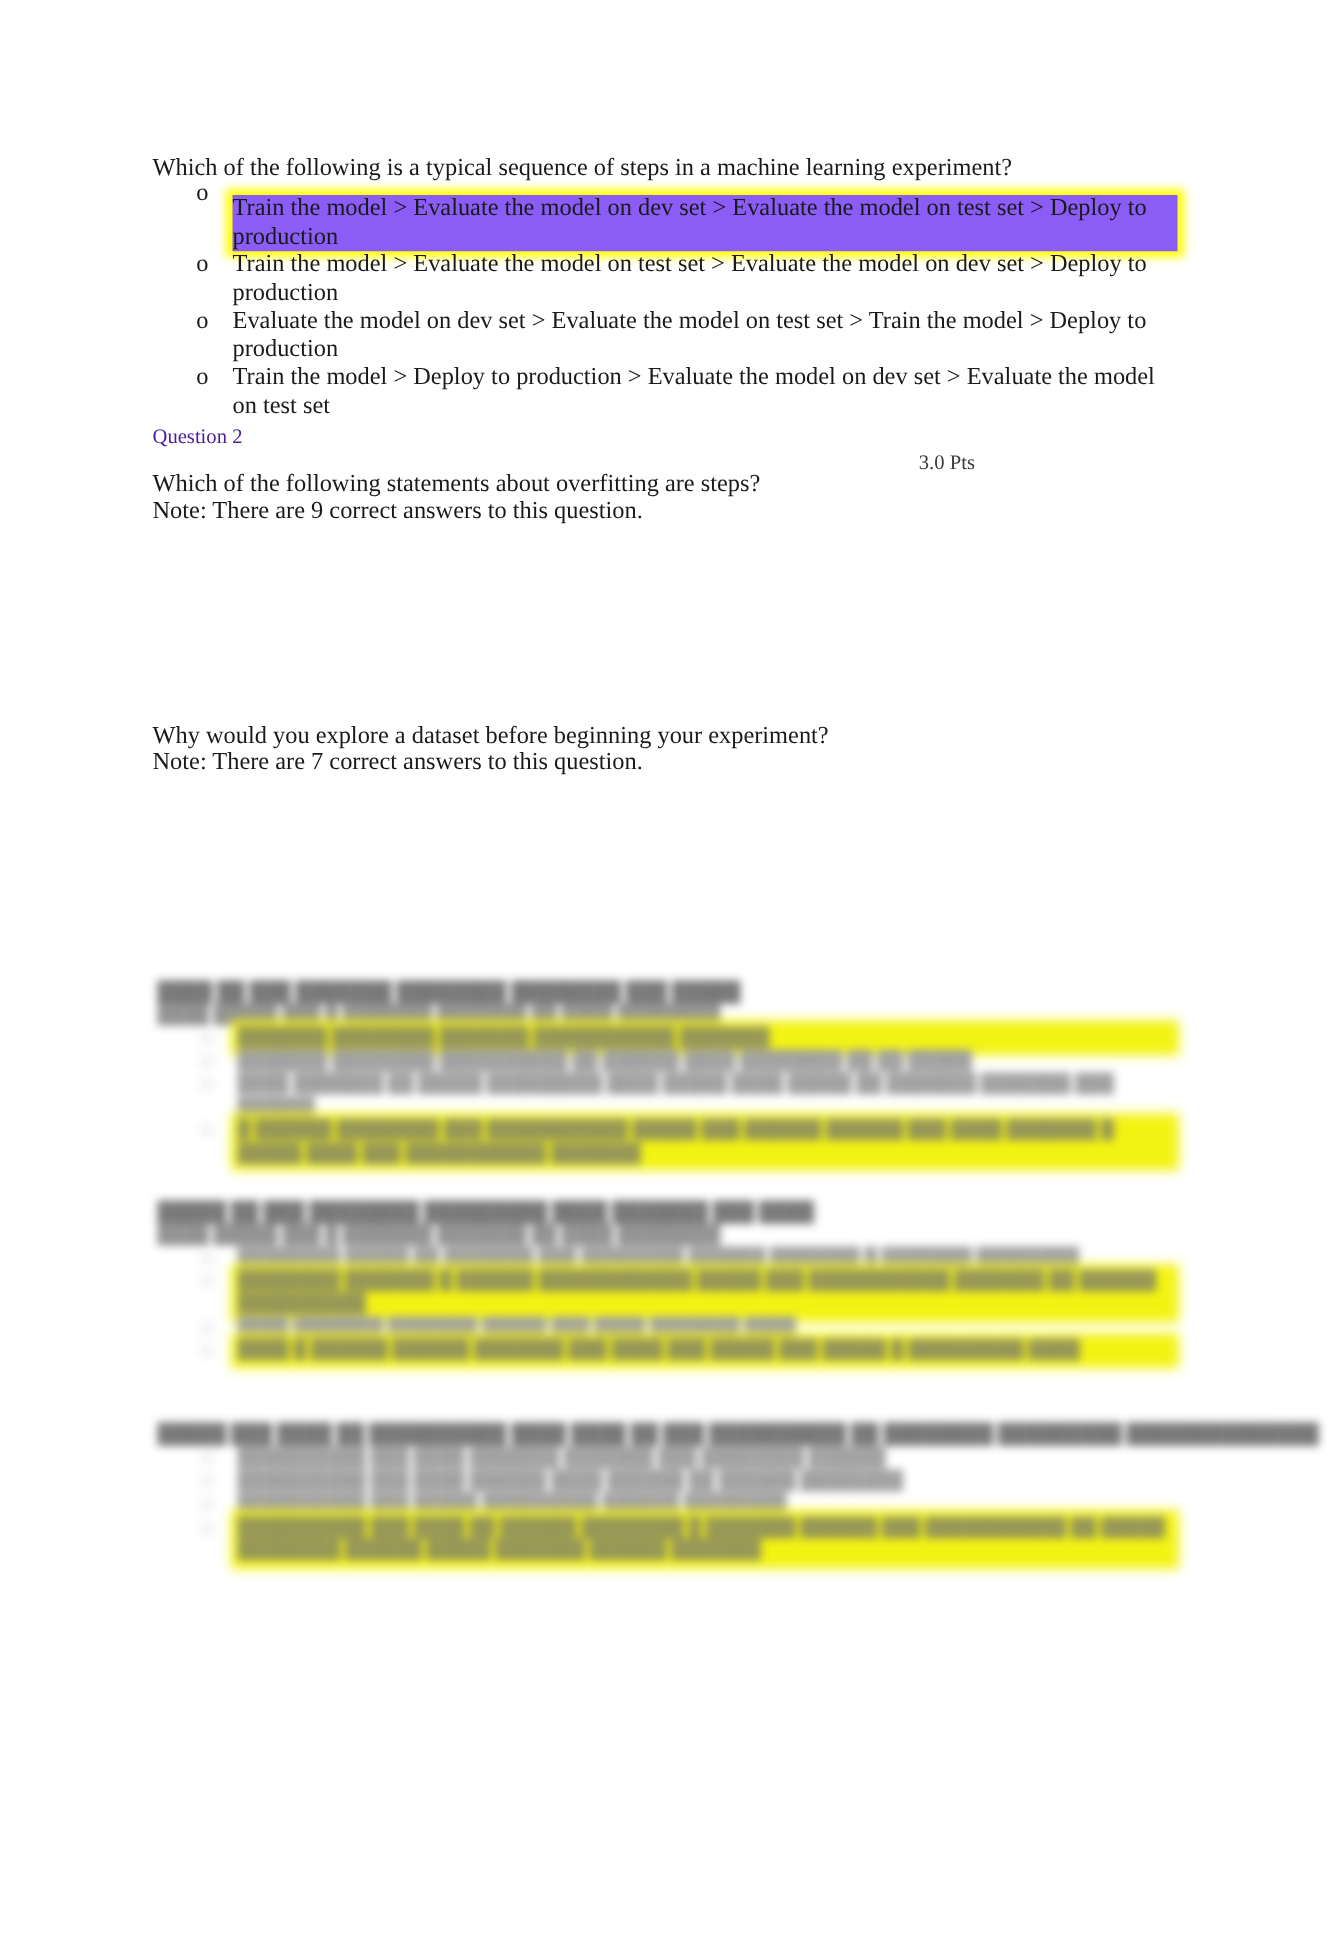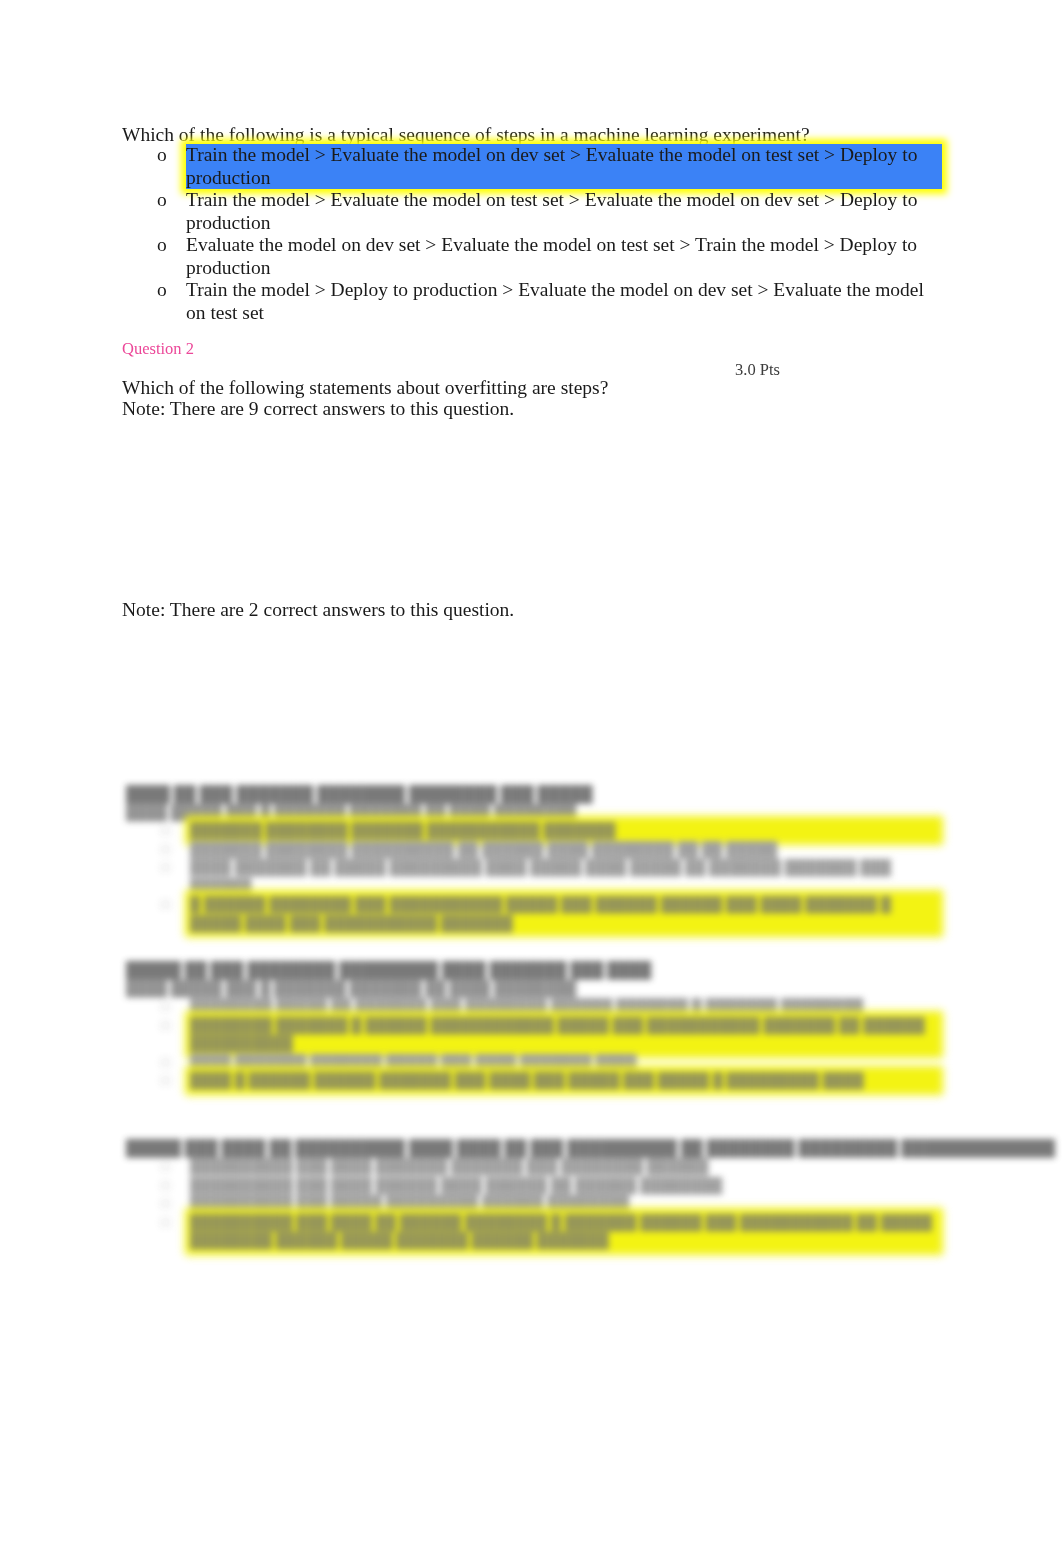--- a/index.html
+++ b/index.html
@@ -30,21 +30,21 @@
     font-size: 19.5px;
     line-height: 22.5px;
     color: #1a1a1a;
     white-space: pre-wrap;
   }
 
   .meta-label {
     position: absolute;
     font-size: 16.5px;
     line-height: 20px;
-    color: #ec4899;
+    color: #4c1d95;
     text-align: center;
   }
 
   .pts {
     position: absolute;
     font-size: 16.5px;
     line-height: 20px;
     color: #3c3c3c;
   }
 
@@ -75,23 +75,24 @@
     flex: 1 1 auto;
     font-size: 19.5px;
     line-height: 22.5px;
     color: #1a1a1a;
     position: relative;
     z-index: 2;
   }
 
   
   .opt-row.hl .opt-text {
-    background: #3b82f6;
+    background: #8b5cf6;
     box-shadow: 0 0 7px 5px #ffff00;
     box-decoration-break: clone;
+    margin-top: 12px;
     -webkit-box-decoration-break: clone;
   }
   .opt-row.hl .opt-marker {
     position: relative;
   }
 
   
   .blur-block {
     position: absolute;
     filter: blur(3.4px);
@@ -166,22 +167,23 @@
     </div>
 
   <div class="meta-label" style="left:122px; top:339px;">Question 2</div>
 
   <div class="pts" style="left:735px; top:360px; width:200px;">3.0 Pts</div>
 
   <div class="q-stem" style="left:122px; top:377px; width:820px;">Which of the following statements about overfitting are steps?</div>
 
   <div class="q-stem" style="left:122px; top:398px; width:820px;">Note: There are 9 correct answers to this question.</div>
 
-
-  <div class="q-stem" style="left:122px; top:599px; width:820px;">Note: There are 2 correct answers to this question.</div>
+  <div class="q-stem" style="left:122px; top:578px; width:820px;">Why would you explore a dataset before beginning your experiment?</div>
+
+  <div class="q-stem" style="left:122px; top:599px; width:820px;">Note: There are 7 correct answers to this question.</div>
 
   <div class="blur-block" id="redacted-0" style="left:126px; top:784px; width:812px;">
       <div class="bstem">████ ██ ███ ███████ ████████ ████████ ███ █████</div>
       <div class="bnote">████ █████ ███ █ ███████ ███████ ██ ████ ████████</div>
       <div class="brow hl"><span class="bmark">□</span><span class="btext">███████ ████████ ███████ ███████████ ███████</span></div>
       <div class="brow"><span class="bmark">□</span><span class="btext">███████ ████████ ██████████ ██ ██████ ████ ████████ ██ ██ █████</span></div>
       <div class="brow"><span class="bmark">□</span><span class="btext">████ ███████ ██ █████ █████████ ████ █████ ████ █████ ██ ███████ ███████ ███ ██████</span></div>
       <div class="brow hl"><span class="bmark">□</span><span class="btext">█ ██████ ████████ ███ ███████████ █████ ███ ██████ ██████ ███ ████ ███████ █ █████ ████ ███ ███████████ ███████</span></div>
     </div>
 

